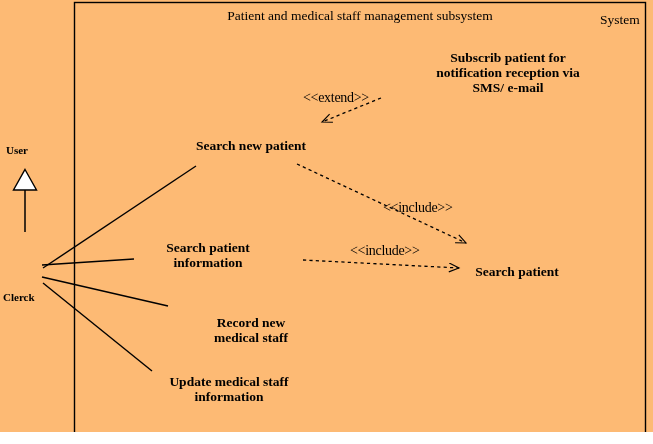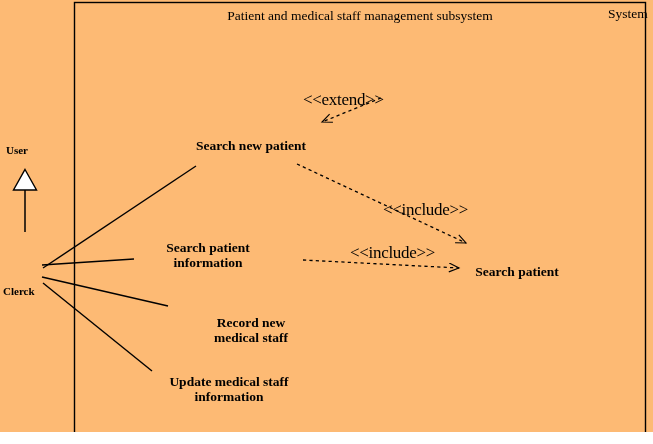--- a/index.html
+++ b/index.html
@@ -32,21 +32,21 @@
     font-weight: bold;
     font-size: 13.5px;
     text-align: center;
   }
   .actor-label {
     font-weight: bold;
     font-size: 11px;
   }
   .stereotype-label {
     font-weight: normal;
-    font-size: 17px;
+    font-size: 14px;
     letter-spacing: -0.3px;
   }
   .boundary-title {
     font-weight: normal;
     font-size: 13.5px;
     text-align: center;
   }
   .system-label {
     font-weight: normal;
     font-size: 13.5px;
@@ -89,28 +89,31 @@
       <line x1="297" y1="164" x2="466" y2="243" stroke="#000000" stroke-width="1.3" stroke-dasharray="3.2,3.2" marker-end="url(#open-arrow)"></line>
     </g>
 
     <g>
       <line x1="303" y1="260" x2="459" y2="268" stroke="#000000" stroke-width="1.3" stroke-dasharray="3.2,3.2" marker-end="url(#open-arrow)"></line>
     </g>
   </svg>
 
   <div class="lbl boundary-title" style="left:185px; top:8px; width:350px;">Patient and medical staff management subsystem</div>
 
-  <div class="lbl system-label" style="left:600px; top:6px;margin-left:8px;">System</div>
+  <div class="lbl system-label" style="left:600px; top:12px;">System</div>
 
   <div class="lbl actor-label" style="left:6px; top:144px;">User</div>
 
-  <div class="lbl actor-label" style="left:3px; top:285px;">Clerck</div>
+  <div class="lbl actor-label" style="left:3px; top:291px;">Clerck</div>
 
   <div class="lbl usecase-label" style="left:176px; top:138px; width:150px;">Search new patient</div>
 
+  <div class="lbl usecase-label" style="left:418px; top:50px; width:180px;">Subscrib patient for
+notification reception via
+SMS/ e-mail</div>
 
   <div class="lbl usecase-label" style="left:146px; top:240px; width:124px;">Search patient
 information</div>
 
   <div class="lbl usecase-label" style="left:196px; top:315px; width:110px;">Record new
 medical staff</div>
 
   <div class="lbl usecase-label" style="left:140px; top:374px; width:178px;">Update medical staff
 information</div>
 

